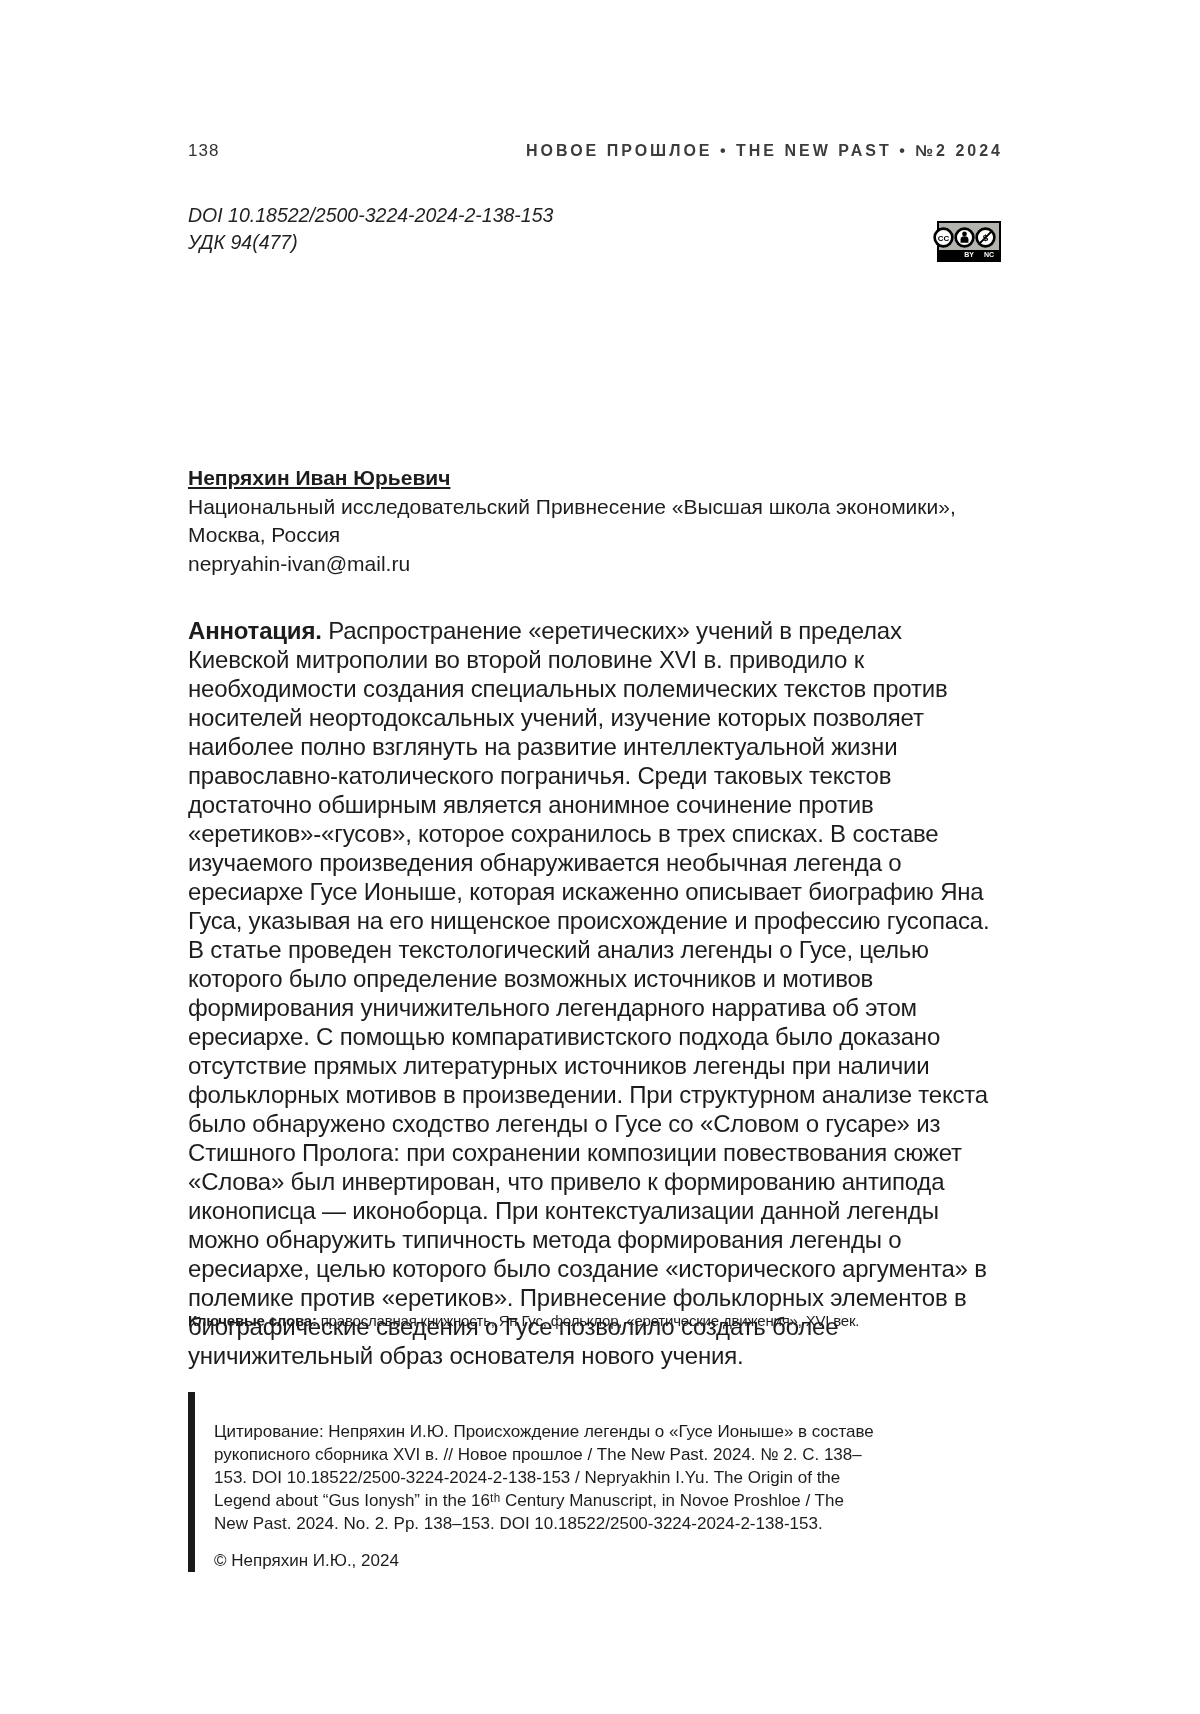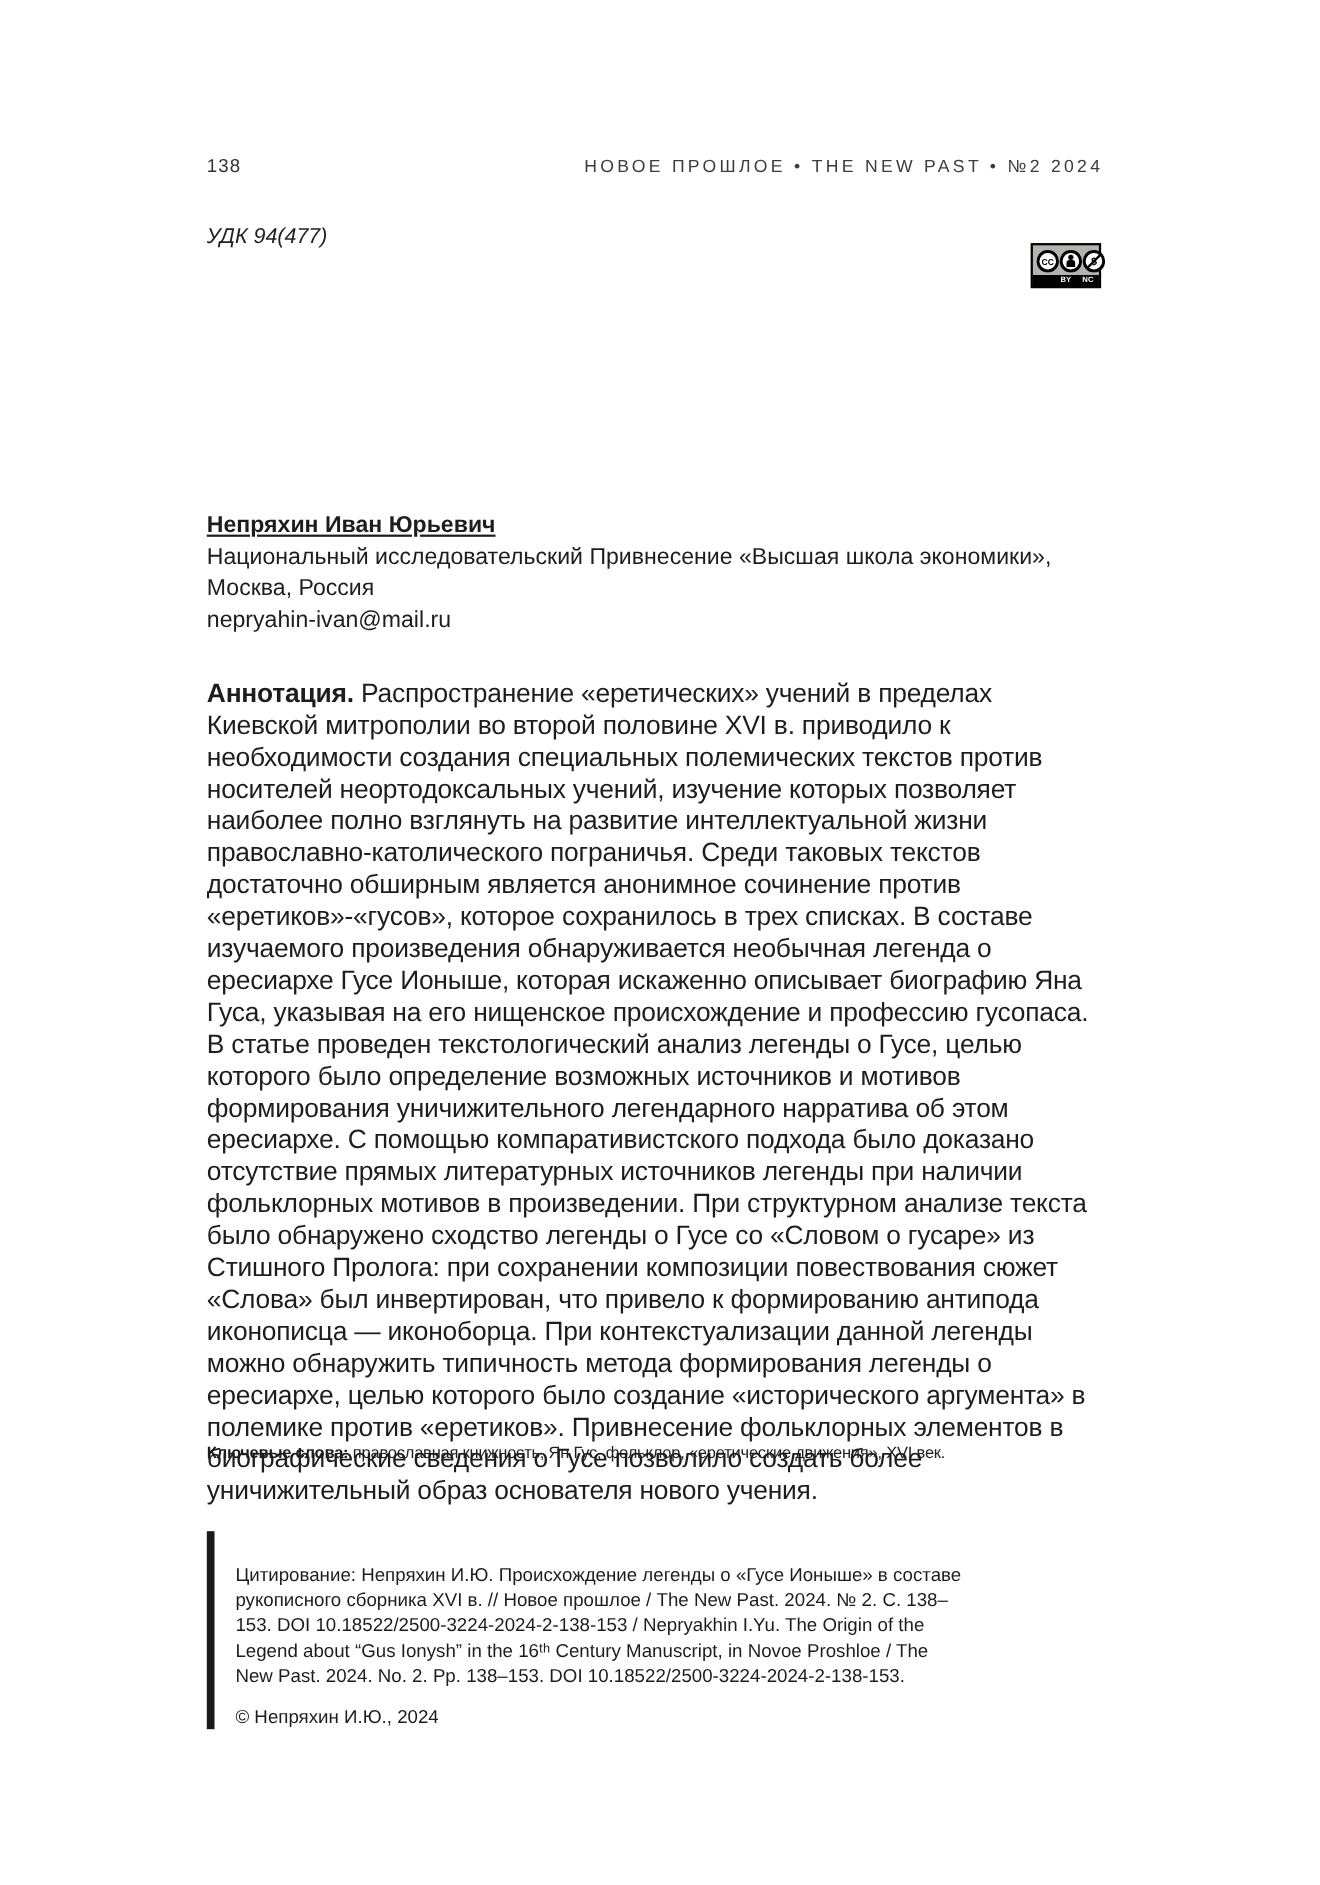--- a/index.html
+++ b/index.html
@@ -12,33 +12,33 @@
     color:#1d1d1d;
     overflow:hidden;
   }
 
   
   .header-row {
     position:absolute; left:188px; top:141px; width:815px;
     display:flex; justify-content:space-between; align-items:baseline;
   }
   .page-number { font-size:17px; color:#333; letter-spacing:1px; }
-  .journal-title { font-size:16px; color:#3c3c3c; letter-spacing:3px; font-weight:400; }
+  .journal-title { font-size:16px; color:#3c3c3c; letter-spacing:3px; font-weight:700; }
 
   
   .meta { position:absolute; left:188px; top:202px; font-style:italic; font-size:19.5px; line-height:27px; color:#222; }
 
   
   .cc-badge {
     position:absolute; left:937px; top:221px;
     width:64px; height:41px; box-sizing:border-box;
     background:#b4b4ae; border:2px solid #000;
     display:flex; flex-direction:column;
   }
-  .cc-icons { flex:1; display:flex; align-items:center; justify-content:flex-start; padding:1px 3px 0 3px; }
+  .cc-icons { flex:1; display:flex; align-items:center; justify-content:flex-end; padding:1px 3px 0 3px; }
   .cc-icons svg { display:block; }
   .cc-strip { height:10px; background:#000; display:flex; }
   .cc-strip span { flex:1; color:#fff; font-size:7px; font-weight:bold; text-align:center; line-height:10px; font-family:"Liberation Sans", sans-serif; }
 
   
   .title-block { position:absolute; left:188px; top:270px; }
   .title-line {
     font-weight:700; font-size:45px; line-height:51px;
     letter-spacing:-1px; color:#111; white-space:nowrap;
   }
@@ -66,20 +66,21 @@
 <body>
 
 <div class="page">
 
   <div class="header-row">
     <span class="page-number">138</span>
     <span class="journal-title">НОВОЕ ПРОШЛОЕ • THE NEW PAST • №2 2024</span>
   </div>
 
   <div class="meta">
+    <div>DOI 10.18522/2500-3224-2024-2-138-153</div>
     <div>УДК 94(477)</div>
   </div>
 
   <div class="cc-badge">
     <div class="cc-icons">
       <span>
         <svg width="21" height="21" viewBox="0 0 32 32">
           <circle cx="16" cy="16" r="13.5" fill="#fff" stroke="#000" stroke-width="4"></circle>
           <text x="16" y="21" font-size="12" font-weight="bold" text-anchor="middle" font-family="Liberation Sans, sans-serif" fill="#000">CC</text>
         </svg>

